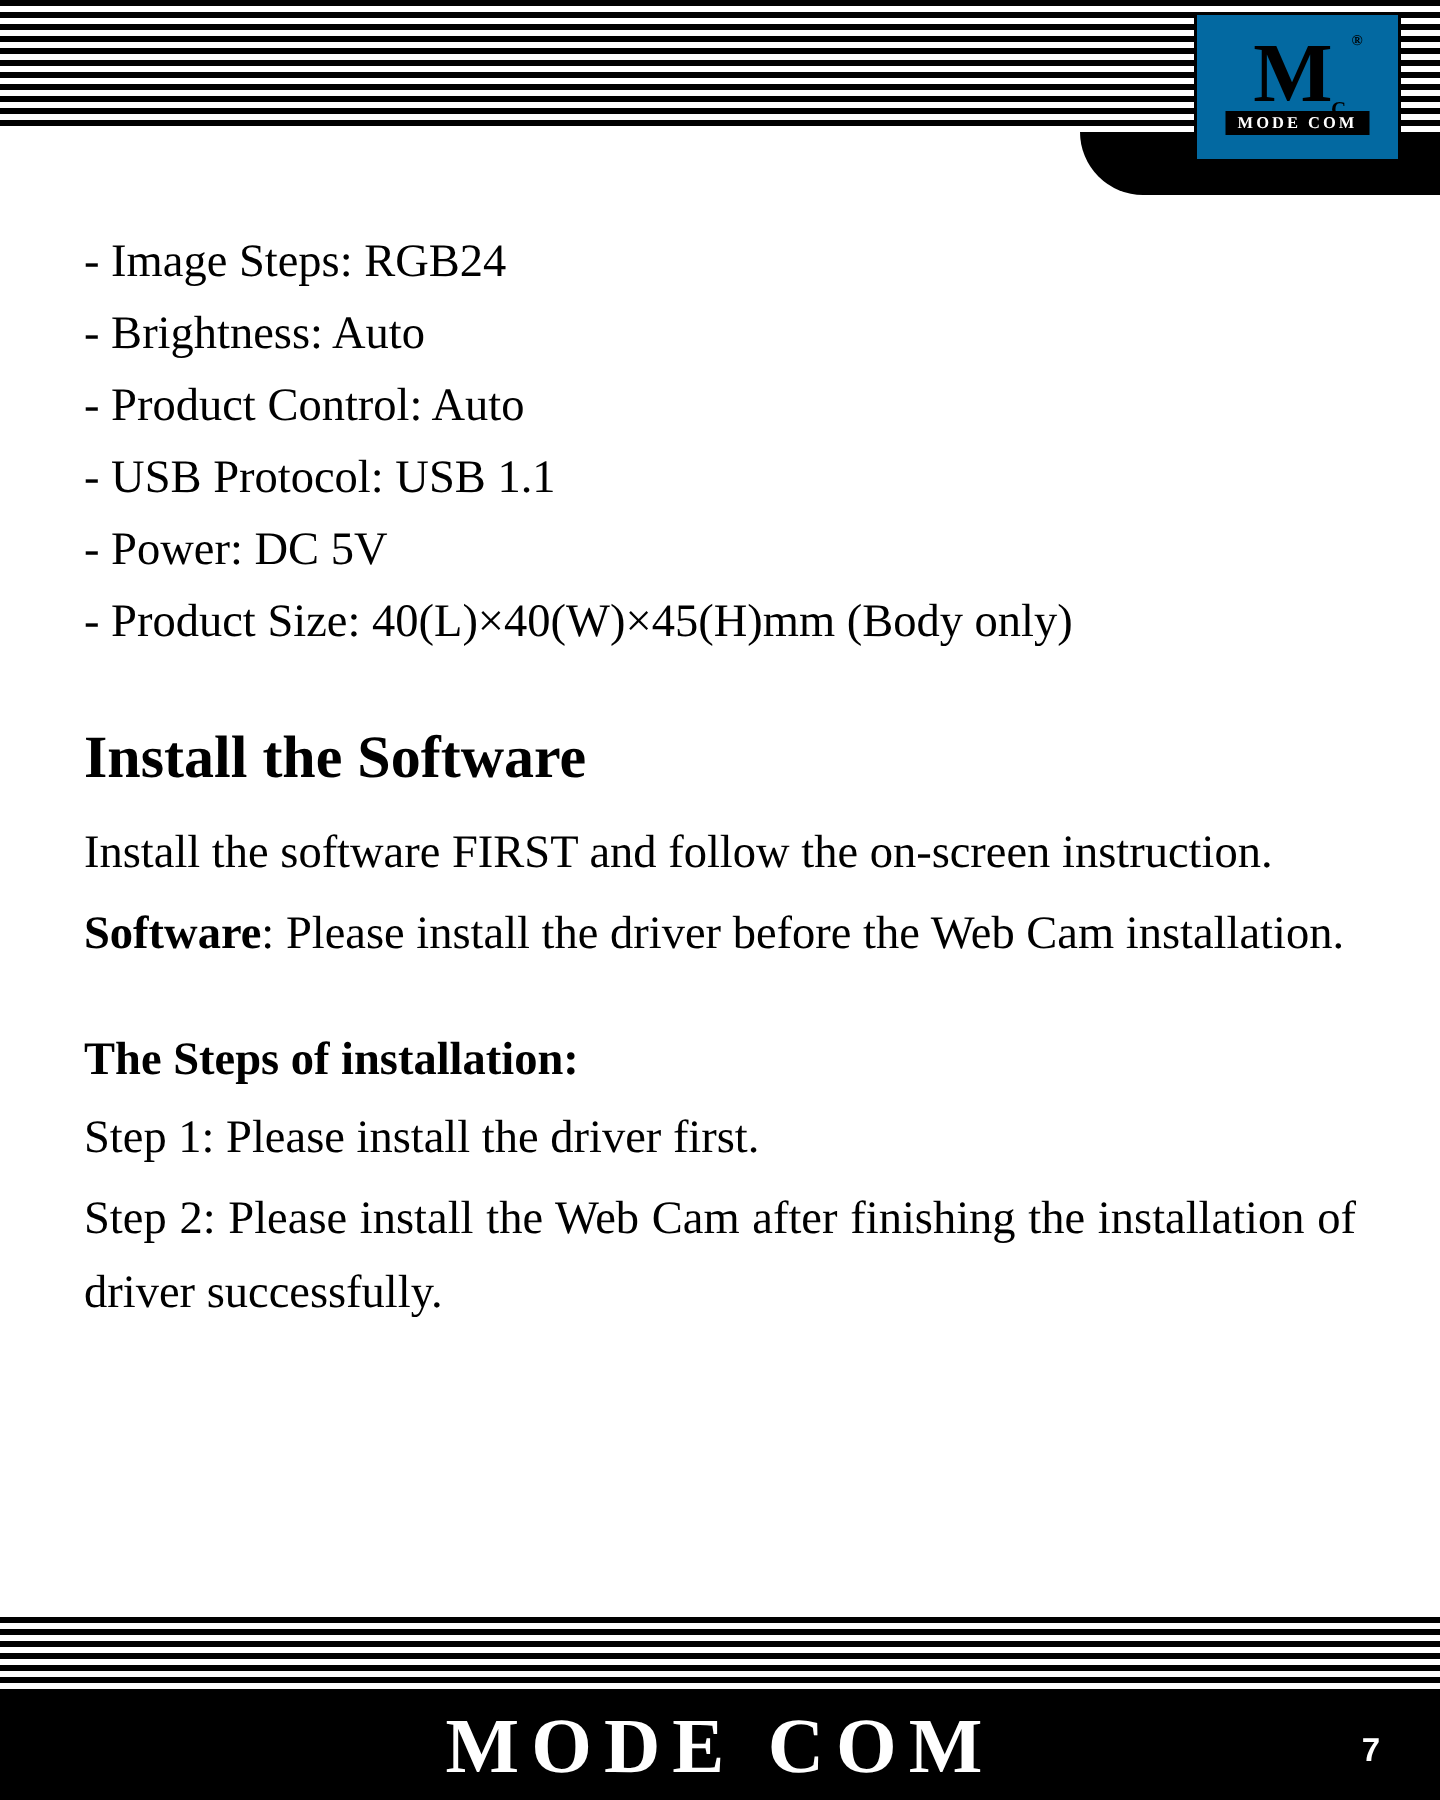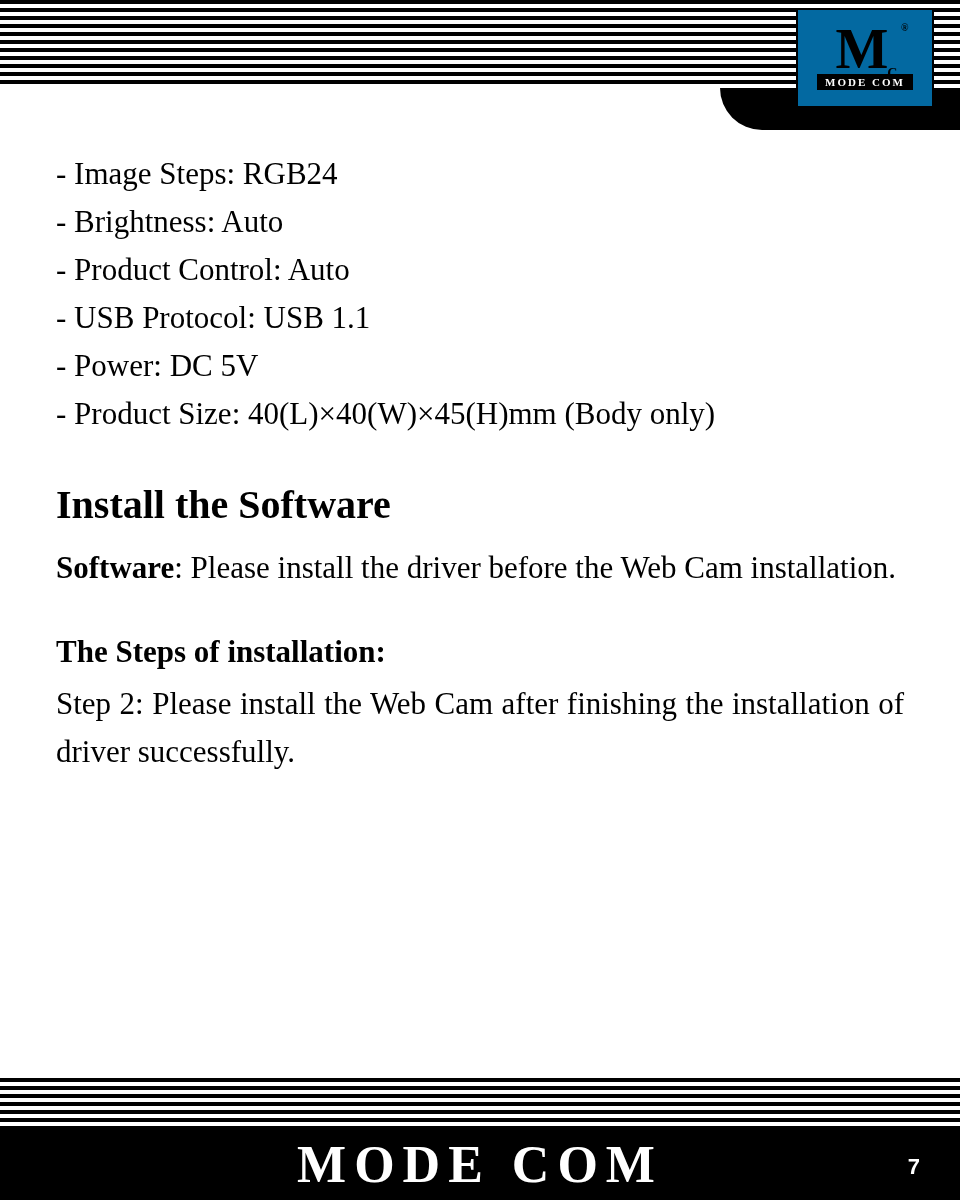--- a/index.html
+++ b/index.html
@@ -162,25 +162,27 @@
   <div class="spec-list">
     <div>- Image Steps: RGB24</div>
     <div>- Brightness: Auto</div>
     <div>- Product Control: Auto</div>
     <div>- USB Protocol: USB 1.1</div>
     <div>- Power: DC 5V</div>
     <div>- Product Size: 40(L)×40(W)×45(H)mm (Body only)</div>
   </div>
 
   <div class="heading">Install the Software</div>
+  <div class="para">Install the software FIRST and follow the on-screen instruction.</div>
   <div class="para">
     <span class="bold">Software</span><span>: Please install the driver before the Web Cam installation.</span>
   </div>
 
   <div class="sub-heading">The Steps of installation:</div>
+  <div class="para">Step 1: Please install the driver first.</div>
   <div class="para">Step 2: Please install the Web Cam after finishing the installation of driver successfully.</div>
 </div>
 
 <div class="stripe-band stripe-bottom"></div>
 <div class="bottom-bar">
   <div class="footer-brand">MODE COM</div>
   <div class="page-num">7</div>
 </div>
 
 </body></html>

